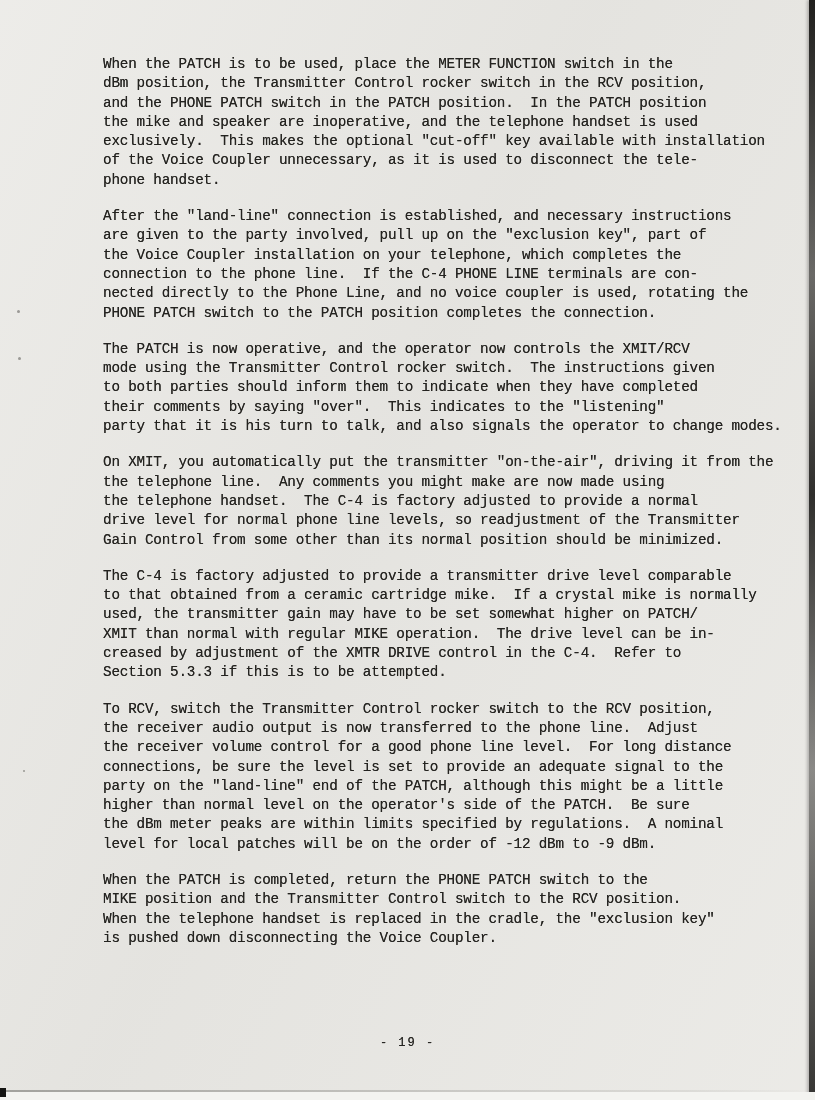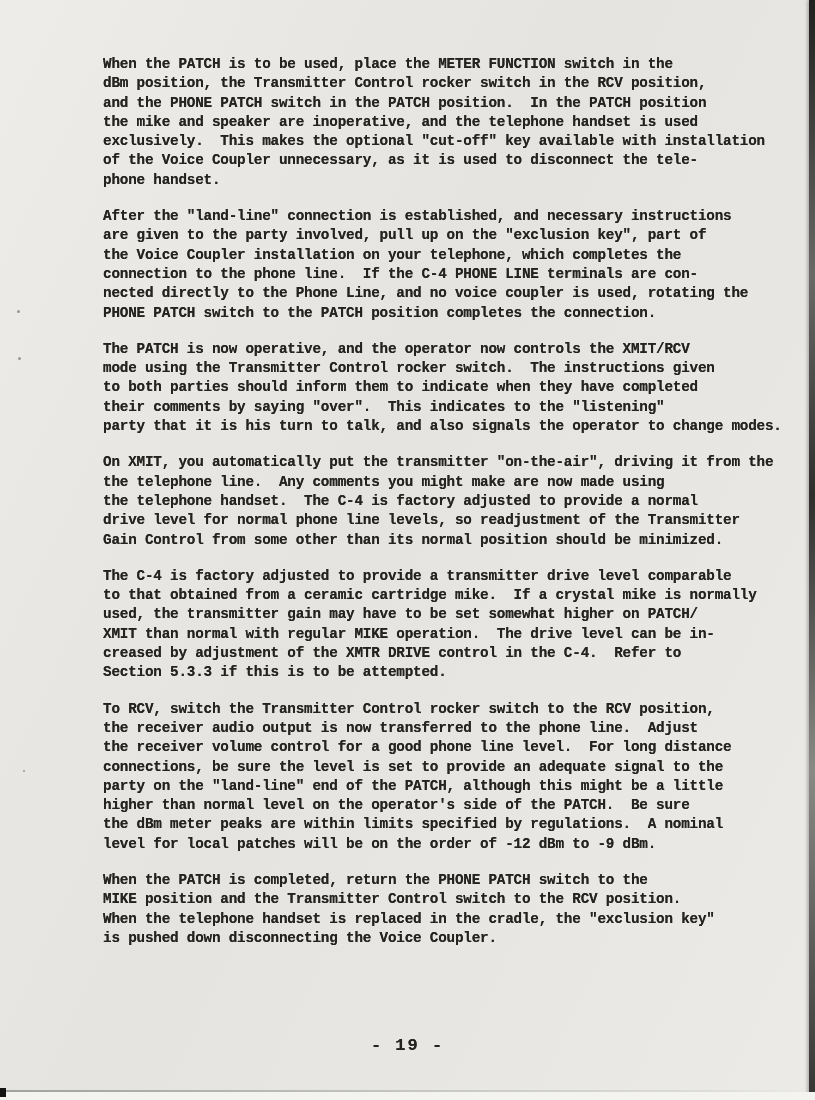--- a/index.html
+++ b/index.html
@@ -9,21 +9,20 @@
   }
   .scan-page {
     position: relative;
     width: 815px;
     height: 1100px;
     background:
       linear-gradient(115deg, rgba(255,255,255,0.18), rgba(0,0,0,0.02) 45%, rgba(255,255,255,0.10)),
       #e9e8e4;
     overflow: hidden;
     font-family: "Liberation Mono", "DejaVu Sans Mono", monospace;
-    font-weight: bold;
   }
   .text-block {
     position: absolute;
     top: 55px;
     left: 103px;
     width: 700px;
   }
   .para {
     white-space: pre;
     font-size: 14.3px;
@@ -32,21 +31,21 @@
     color: #242320;
     text-shadow: 0 0 0.5px rgba(35,33,30,0.75);
     margin: 0 0 17px 0;
   }
   .page-number {
     position: absolute;
     top: 1036px;
     left: 0;
     width: 815px;
     text-align: center;
-    font-size: 17px;
+    font-size: 12px;
     letter-spacing: 2px;
     color: #242320;
     text-shadow: 0 0 0.5px rgba(35,33,30,0.75);
     white-space: pre;
   }
   
   .edge-right {
     position: absolute;
     top: 0;
     right: 0;

